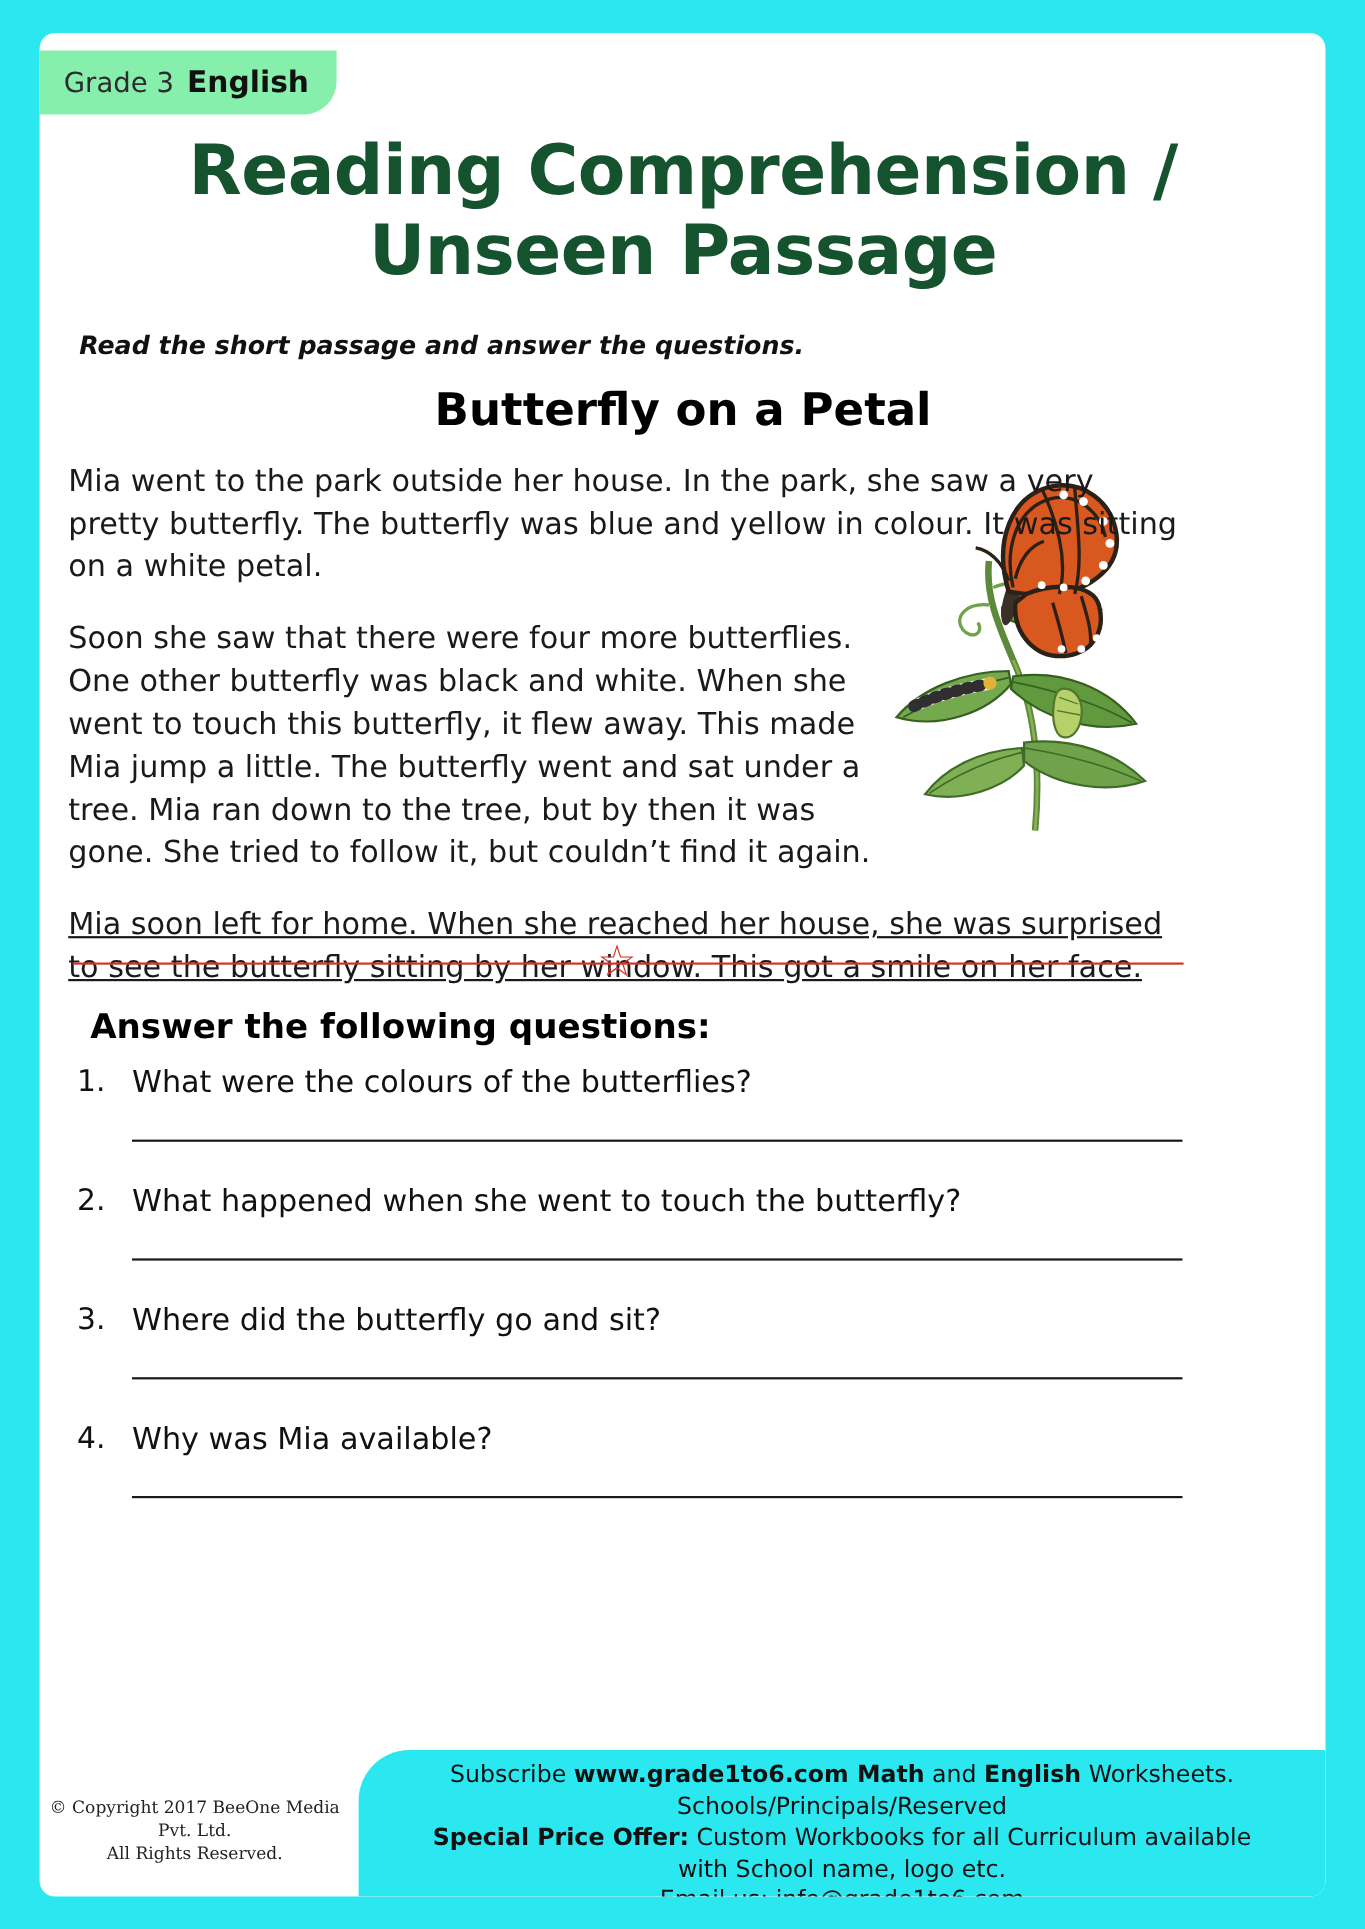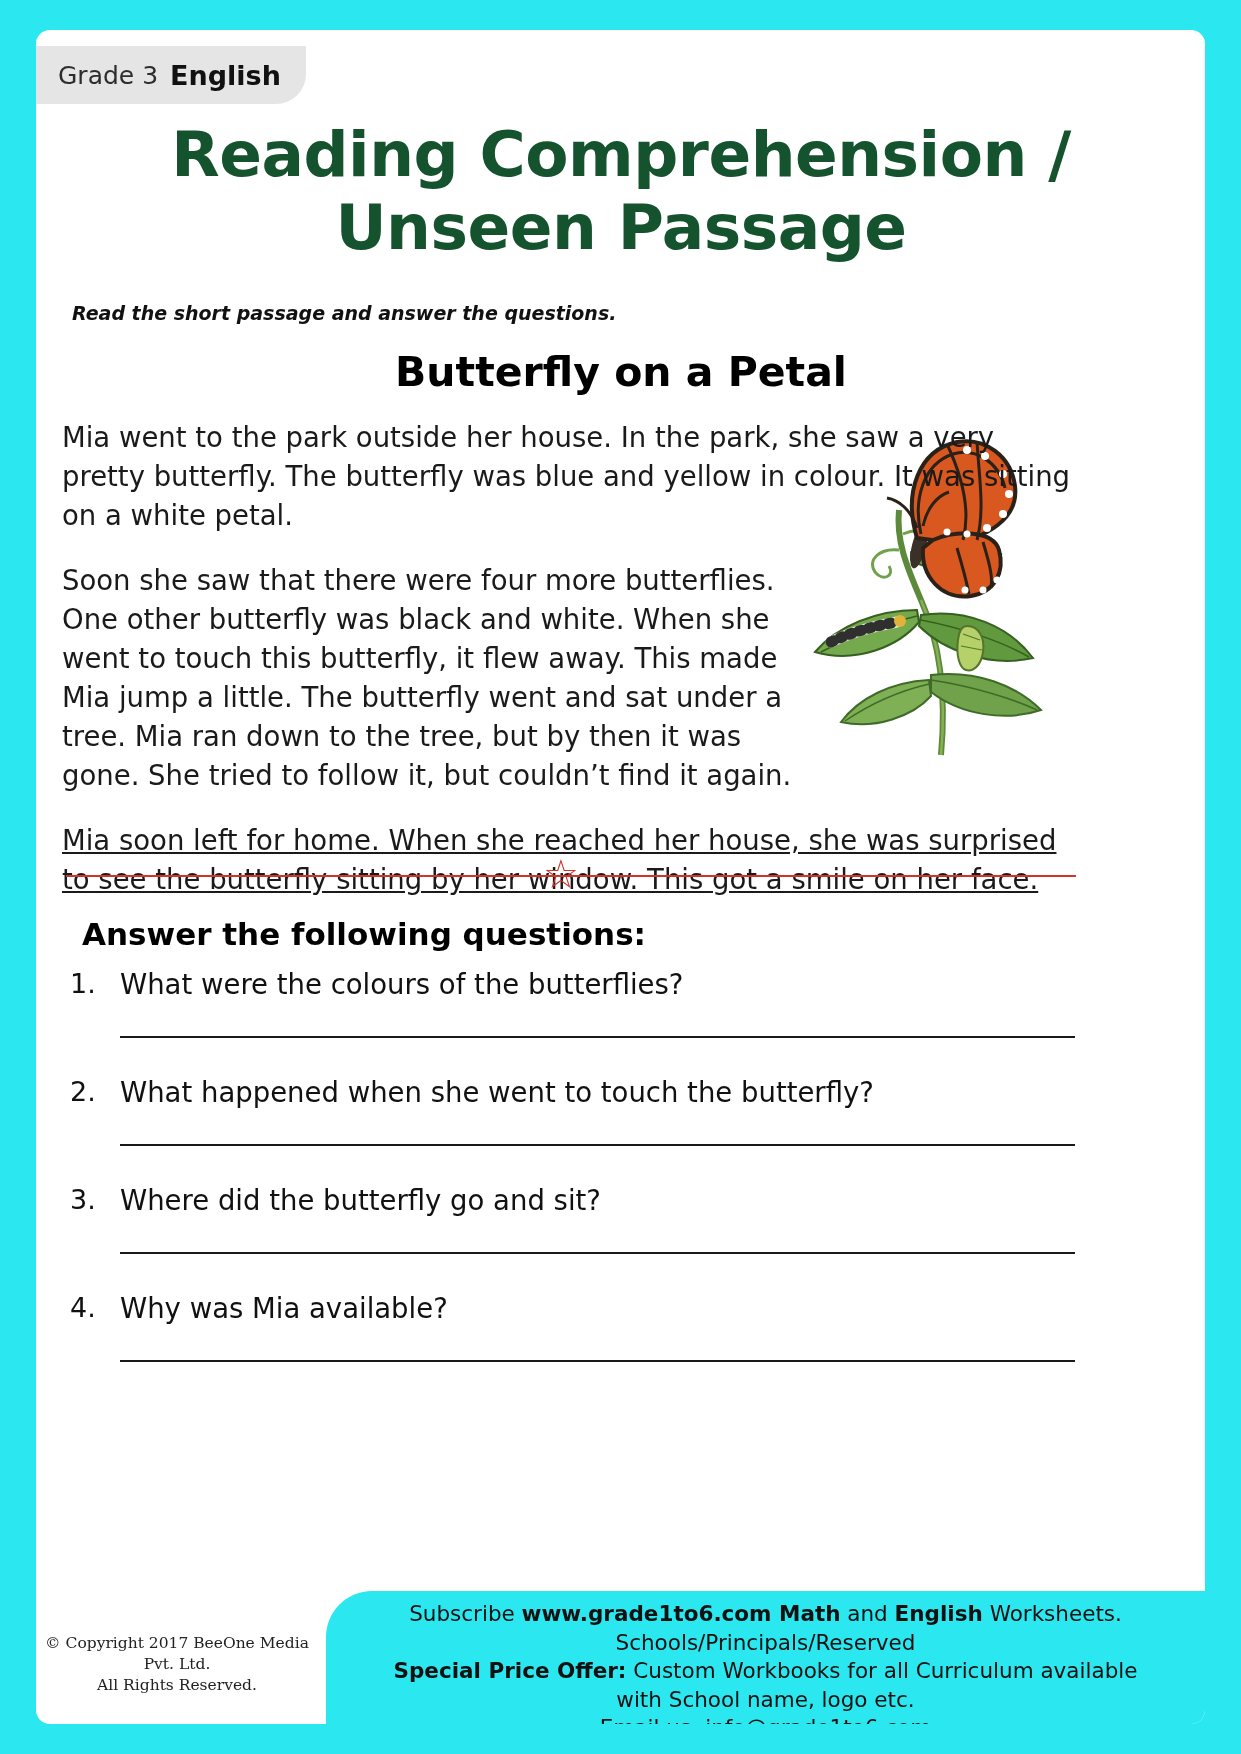--- a/index.html
+++ b/index.html
@@ -24,21 +24,21 @@
     border-radius: 14px;
     overflow: hidden;
   }
   
   .grade-badge {
     position: absolute;
     left: 0;
     top: 16px;
     width: 270px;
     height: 58px;
-    background: #e5e5e5;
+    background: #86efac;
     border-bottom-right-radius: 30px;
     border-top-right-radius: 0;
     display: flex;
     align-items: center;
     padding-left: 22px;
     box-sizing: border-box;
     gap: 12px;
   }
   .grade-badge .g-label {
     font-size: 25px;
@@ -64,21 +64,21 @@
     line-height: 1.16;
     color: #14532d;
     letter-spacing: -0.5px;
   }
   .instruction {
     position: absolute;
     top: 272px;
     left: 36px;
     font-style: italic;
     font-weight: bold;
-    font-size: 19px;
+    font-size: 23px;
     color: #111;
     font-family: "DejaVu Sans", sans-serif;
     text-align: right;
   }
   .passage-title {
     position: absolute;
     top: 318px;
     left: 60px;
     width: 1050px;
     text-align: center;

